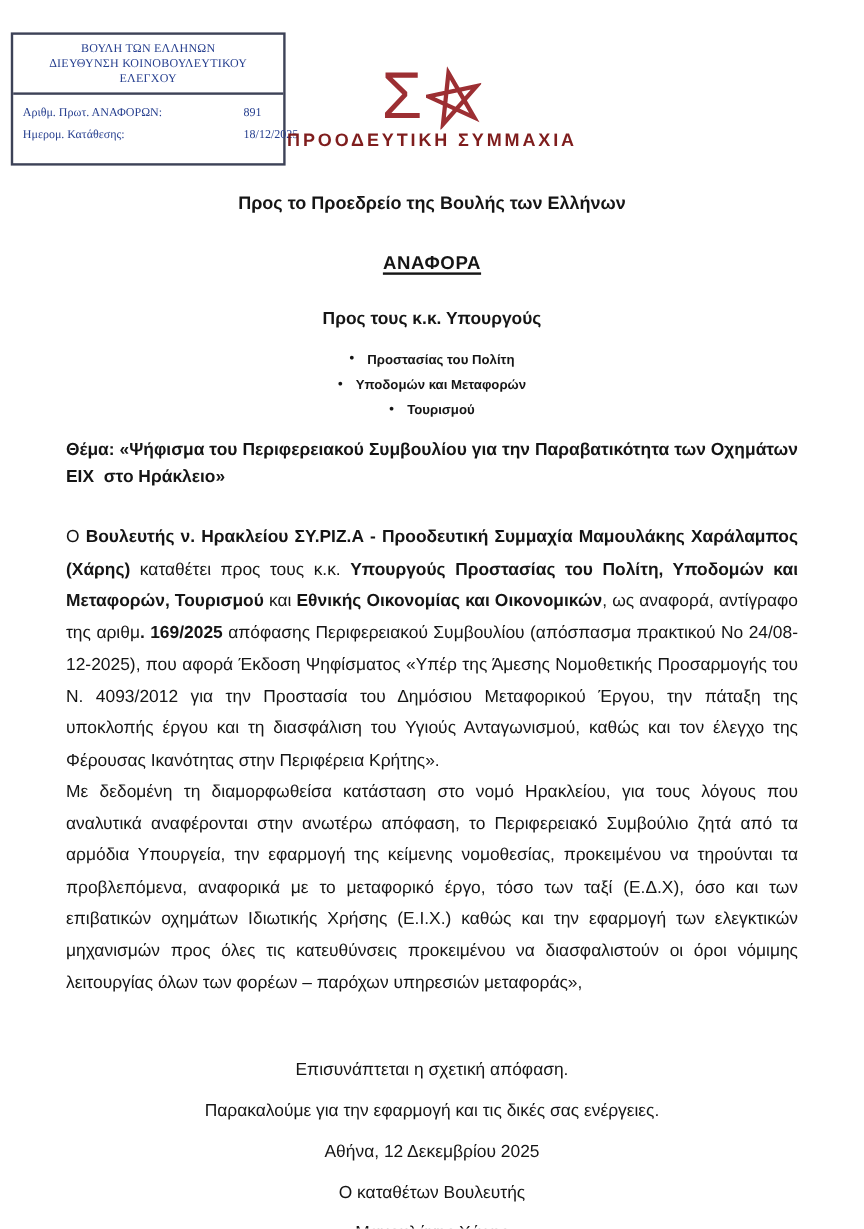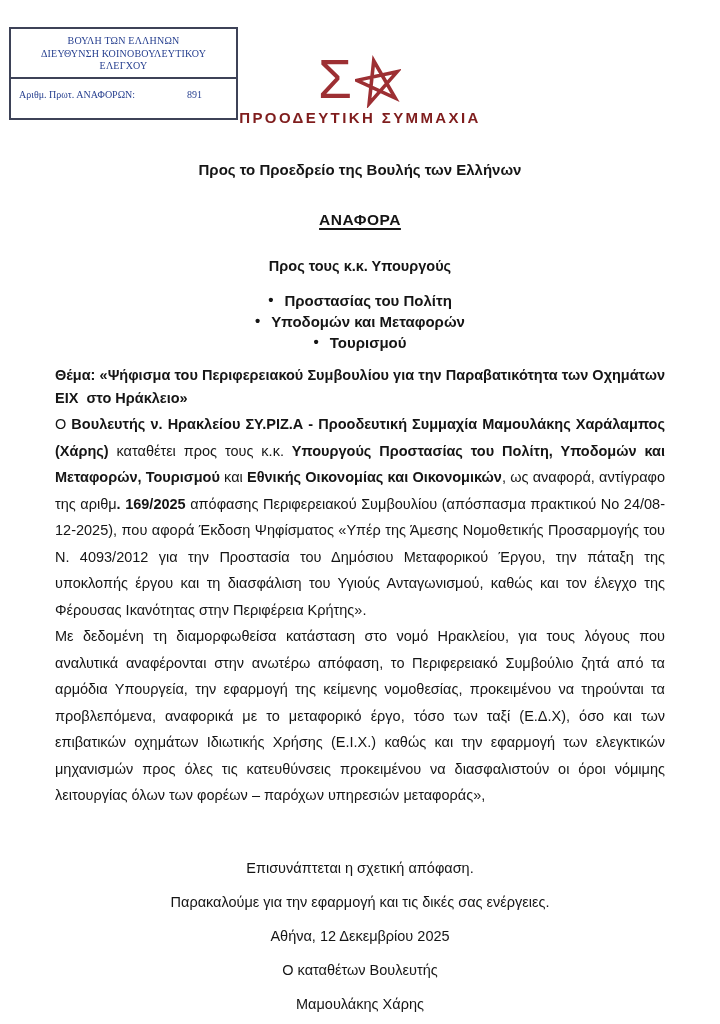--- a/index.html
+++ b/index.html
@@ -13,57 +13,61 @@
     position:absolute;left:9px;top:27px;width:229px;
     border:2px solid #3d4257;color:#263f8f;
     font-family:"Liberation Serif",serif;box-sizing:border-box;
   }
   .stamp-header{
     text-align:center;padding:6px 21px 4px;border-bottom:2px solid #3d4257;
     font-size:10px;line-height:12.5px;letter-spacing:.2px;
   }
   .stamp-rows{padding:10px 8px 11px;font-size:10px;}
   .stamp-row{position:relative;height:18px;line-height:12px;}
-  .stamp-row .val{position:absolute;left:168px;top:0;}
+  .stamp-row .val{position:absolute;left:184px;top:0;}
 
   
   .logo{position:absolute;top:52px;left:0;right:0;display:flex;flex-direction:column;align-items:center;}
   .logo-word{display:flex;align-items:center;color:#9d2f33;font-size:55px;line-height:46px;letter-spacing:2px;font-weight:400;}
   .logo-word .star{width:46px;height:54px;margin:0 1px;transform:translateY(2px);}
   .logo-sub{margin-top:3px;color:#7f1d1d;font-size:15px;font-weight:700;letter-spacing:2.4px;white-space:nowrap;}
 
   
   .content{position:absolute;left:55px;width:610px;top:161px;font-size:14.5px;}
   .center{text-align:center;}
   .bold{font-weight:700;}
   .recipient{font-size:15px;margin-bottom:33px;}
   .doc-title{font-size:15.5px;text-decoration:underline;text-underline-offset:3px;text-decoration-thickness:2px;margin-bottom:29px;letter-spacing:.5px;}
   .addr-intro{margin-bottom:16px;font-size:14.5px;}
-  .addr-line{line-height:21px;font-weight:700;font-size:15px;}
+  .addr-line{line-height:21px;font-weight:700;font-size:11px;}
   .addr-line .marker{display:inline-block;margin-right:11px;transform:translateY(-1px);}
   .subject{margin-top:11px;font-weight:700;text-align:justify;line-height:23px;}
   .body-par{text-align:justify;line-height:26.5px;margin:0;}
-  .body-par:first-of-type{margin-top:1px;}
+  .body-par:first-of-type{margin-top:25px;}
   .closing{margin-top:50px;}
   .closing-line{font-weight:400;line-height:18px;margin-bottom:16px;font-size:14.5px;}
 </style>
 </head>
 <body>
 
 <div class="page">
 
   <div class="stamp">
     <div class="stamp-header">
       <div>ΒΟΥΛΗ ΤΩΝ ΕΛΛΗΝΩΝ</div>
       <div>ΔΙΕΥΘΥΝΣΗ ΚΟΙΝΟΒΟΥΛΕΥΤΙΚΟΥ ΕΛΕΓΧΟΥ</div>
     </div>
     <div class="stamp-rows">
       <div class="stamp-row">
         <span>Αριθμ. Πρωτ. ΑΝΑΦΟΡΩΝ:</span>
         <span class="val">891</span>
+      </div>
+      <div class="stamp-row">
+        <span>Ημερομ. Κατάθεσης:</span>
+        <span class="val">18/12/2025</span>
       </div>
     </div>
   </div>
 
   <div class="logo">
     <div class="logo-word">
       <span>Σ</span>
       <svg class="star" viewBox="0 0 40 40" aria-hidden="true">
         <path d="M20 2 L31.6 37.6 L2 15.6 L38 15.6 L8.4 37.6 Z" fill="none" stroke="#9d2f33" stroke-width="3.1" transform="rotate(-12 20 20)"></path>
       </svg>

